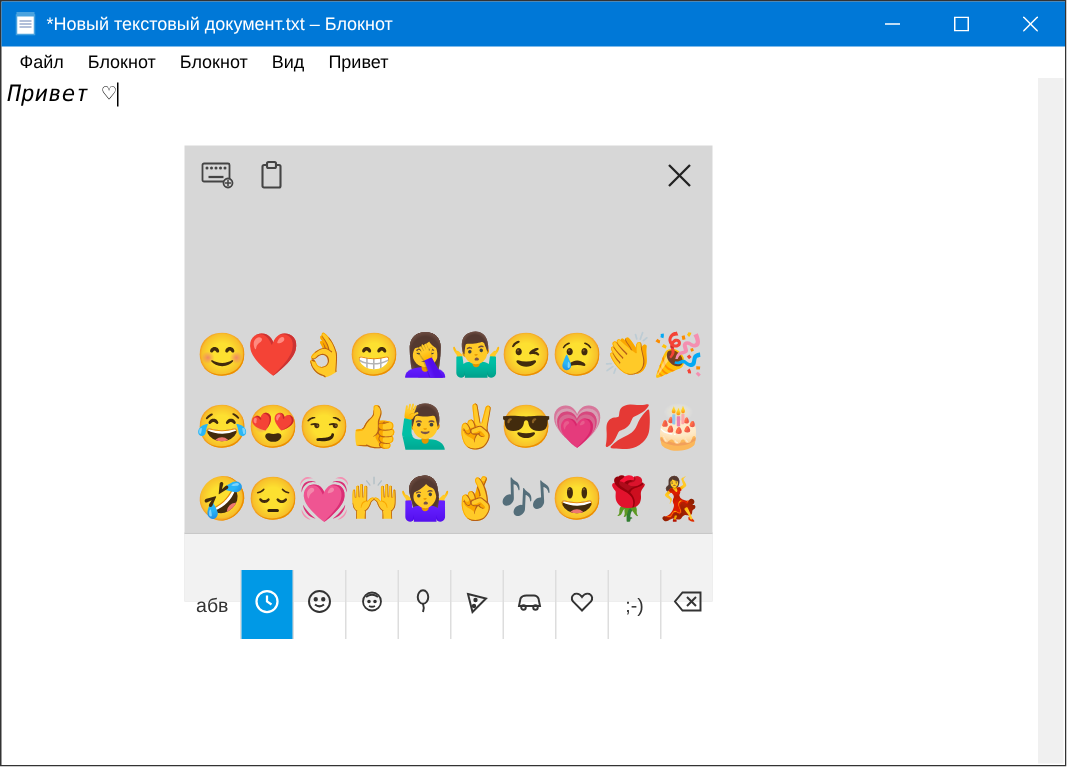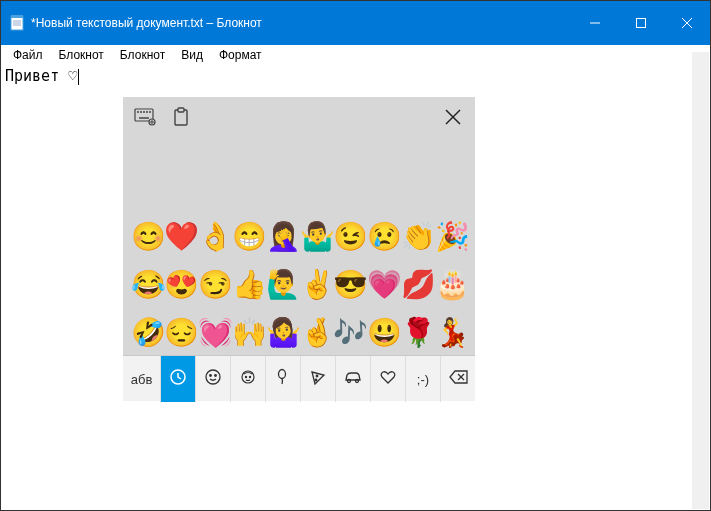--- a/index.html
+++ b/index.html
@@ -1,41 +1,41 @@
 <!DOCTYPE html>
 <html><head>
 <meta charset="utf-8">
 <style>
   * { margin: 0; padding: 0; box-sizing: border-box; }
   body { font-family: "Segoe UI", Tahoma, sans-serif; background: #fff; }
   .window { width: 711px; height: 511px; background: #fff; border: 1px solid #333; position: relative; }
-  .titlebar { height: 44px; background: #0078d7; display: flex; align-items: center; color: #fff; font-size: 12px; }
+  .titlebar { height: 30px; background: #0078d7; display: flex; align-items: center; color: #fff; font-size: 12px; }
   .titlebar-icon { width: 16px; height: 16px; margin: 0 6px 0 8px; display:inline-flex; align-items:center; justify-content:center; }
   .titlebar-title { flex: 1; }
   .titlebar-buttons { display: flex; }
   .tb-btn { width: 46px; height: 30px; display: flex; align-items: center; justify-content: center; color: #fff; }
   .menubar { height: 20px; display: flex; align-items: center; padding: 0 4px; font-size: 12px; }
   .menu-item { padding: 2px 8px; cursor: default; }
   .editor { position: relative; padding: 2px 4px; font-family: Consolas, "Lucida Console", monospace; font-size: 15px; height: calc(100% - 50px); }
-  .editor-line { white-space: pre; }
+  .editor-line { white-space: pre; font-style: italic; }
   .caret { display: inline-block; width: 1px; height: 16px; background: #000; vertical-align: text-bottom; margin-left: 1px; animation: blink 1s step-end infinite; }
   @keyframes blink { 50% { opacity: 0; } }
 
   .emoji-panel { position: absolute; left: 122px; top: 96px; width: 352px; height: 304px; background: #d7d7d7; display: flex; flex-direction: column; }
   .ep-top { height: 40px; display: flex; align-items: center; padding: 0 8px; }
   .ep-top-icon { width: 28px; height: 28px; margin-right: 8px; display:flex; align-items:center; justify-content:center; color:#444; }
   .ep-top-spacer { flex:1; }
   .ep-close { width: 28px; height: 28px; display:flex; align-items:center; justify-content:center; color:#222; }
 
   .ep-grid { flex: 1; padding: 4px 6px 0 8px; display: flex; flex-direction: column; justify-content: flex-end; gap: 4px; }
   .ep-row { display: flex; gap: 0px; height: 44px; align-items: center; }
   .emoji-cell { width: 34px; height: 40px; font-size: 28px; line-height: 40px; text-align: center; cursor: default; font-family: "Segoe UI Emoji","Apple Color Emoji","Noto Color Emoji",sans-serif; overflow:hidden; }
 
   .ep-bottom { height: 46px; background: #f2f2f2; display: flex; border-top: 1px solid #c8c8c8; }
-  .cat-btn { flex: 0 0 35px; height: 46px; display: flex; align-items: center; justify-content: center; font-size: 16px; color: #333; border-right: 1px solid #ddd; cursor: default; }
+  .cat-btn { flex: 0 0 35px; height: 46px; display: flex; align-items: center; justify-content: center; font-size: 16px; color: #333; border-right: 1px solid #ddd; cursor: default; margin-top: 24px; }
   .cat-btn.wide { flex: 0 0 38px; font-size: 13px; }
   .cat-btn.active { background: #0099e6; color: #fff; }
   .cat-btn:last-child { border-right: none; }
   .scrollbar-v { position:absolute; right:1px; top:51px; bottom:1px; width:17px; background:#f0f0f0; }
 </style>
 </head>
 <body>
 
 <div class="window">
 
@@ -68,21 +68,21 @@
           </svg>
       </div>
     </div>
   </div>
 
   <div class="menubar">
     <span class="menu-item">Файл</span>
     <span class="menu-item">Блокнот</span>
     <span class="menu-item">Блокнот</span>
     <span class="menu-item">Вид</span>
-    <span class="menu-item">Формат</span>
+    <span class="menu-item">Привет</span>
   </div>
 
   <div class="editor">
     <span class="editor-line">Привет ♡</span><span class="caret"></span>
   </div>
 
   <div class="scrollbar-v"></div>
 
   <div class="emoji-panel">
     <div class="ep-top">

